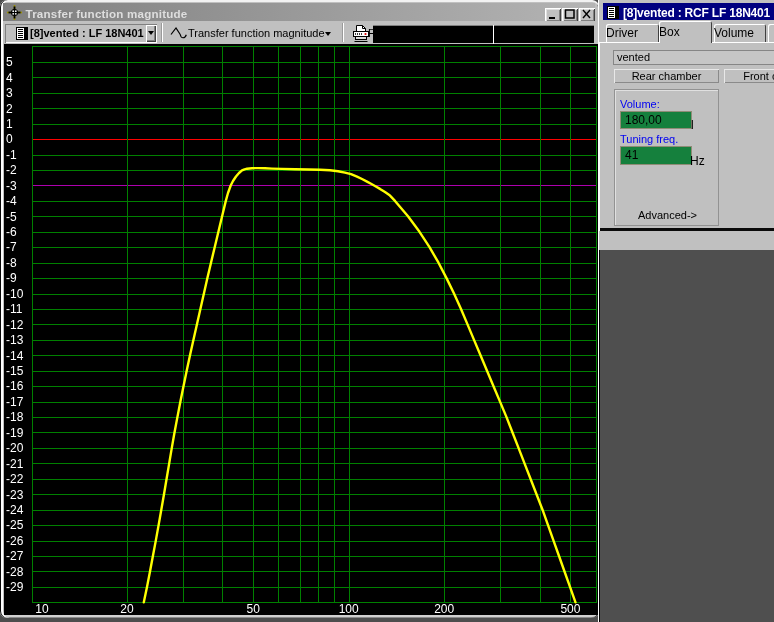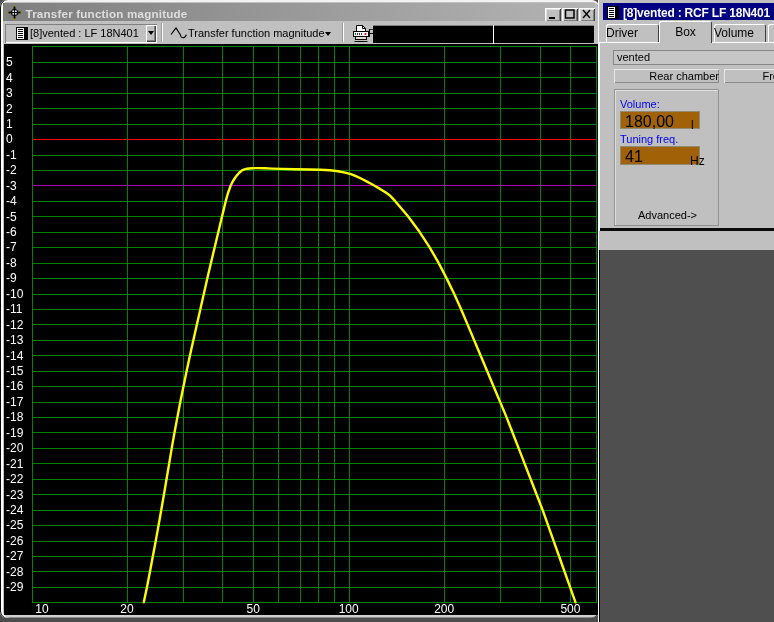--- a/index.html
+++ b/index.html
@@ -8,47 +8,47 @@
 .abs{position:absolute}
 #win{left:0;top:0;width:599px;height:618px;background:#c0c0c0;
      box-shadow:inset 1px 0 0 #0a0a0a, inset 3px 0 0 #ffffff, inset 0 2px 0 #f2f2f2, inset -1px 0 0 #2a2a2a, inset 0 -1px 0 #8a8a8a, inset 0 -4px 0 #d0d0d0;border-radius:7px;}
 #titlebar{left:3px;top:3px;width:592px;height:18px;background:linear-gradient(90deg,#7f7f7f,#b4b4b4);}
 #titletext{left:22.5px;top:3.5px;font-size:11.6px;font-weight:bold;color:#dedede;letter-spacing:0.2px;white-space:nowrap}
 .wbtn{top:5px;width:16px;height:14px;background:#c0c0c0;
       box-shadow:inset 1px 1px 0 #ffffff, inset -1px -1px 0 #404040, inset 2px 2px 0 #dfdfdf, inset -2px -2px 0 #808080;
       font-size:10px;text-align:center;line-height:12px;color:#000}
 #toolbar{left:3px;top:21px;width:593px;height:23px;background:#c0c0c0}
 #combo1{left:2px;top:3px;width:152px;height:19px;background:#c0c0c0;
-        box-shadow:inset 1px 1px 0 #808080, inset -1px -1px 0 #ffffff;}
+        box-shadow:inset 1px 1px 0 #808080, inset -1px -1px 0 #ffffff;font-weight:bold;}
 #combo1 .txt{left:25px;top:3px;font-size:11px;color:#000;white-space:nowrap}
 #drop1{left:141px;top:1px;width:10px;height:17px;background:#c0c0c0;
        box-shadow:inset 1px 1px 0 #ffffff, inset -1px -1px 0 #404040, inset -2px -2px 0 #808080;}
 .darr{width:0;height:0;border-left:3.5px solid transparent;border-right:3.5px solid transparent;border-top:4px solid #000;position:absolute}
 .sep{top:2px;width:1px;height:19px;background:#9a9a9a;border-right:1px solid #fff}
 #combo2txt{left:185px;top:6px;font-size:11px;color:#000;white-space:nowrap}
 #blackbox{left:370px;top:4px;width:221px;height:18px;background:#000;box-shadow:inset 0 1px 0 #808080}
 #bbdiv{left:120px;top:0;width:1px;height:19px;background:#fff}
 #flet{left:365px;top:6px;font-size:11px;color:#000}
 #panel{left:598px;top:0;width:176px;height:622px;background:#c0c0c0;box-shadow:inset 1px 0 0 #ffffff}
 #ptitle{left:5px;top:3px;width:171px;height:17px;background:#000080}
 #ptitletext{left:20px;top:2.5px;font-size:12px;font-weight:bold;color:#fff;letter-spacing:-0.2px;white-space:nowrap}
 .tab{top:24px;height:19px;background:#c0c0c0;font-size:12px;color:#000;text-align:left;line-height:19px;
      box-shadow:inset 1px 1px 0 #ffffff, inset -1px 0 0 #404040;border-radius:2px 2px 0 0}
-#tabbox{top:21px;height:22px;background:#c0c0c0;font-size:12px;color:#000;text-align:center;line-height:22px;
+#tabbox{top:21px;height:22px;background:#c0c0c0;font-size:12px;color:#000;text-align:left;line-height:22px;
      box-shadow:inset 1px 1px 0 #ffffff, inset -1px 0 0 #404040;border-radius:2px 2px 0 0;z-index:3}
 #tabpanel{left:1px;top:42px;width:195px;height:189px;background:#c0c0c0;
           box-shadow:inset 1px 1px 0 #ffffff, inset 0 -3px 0 #0a0a0a}
 #vented{left:14px;top:8px;width:170px;height:13px;background:#c6c6c6;border:1px solid #868686;
         font-size:11px;color:#000;padding:0 0 0 3px;line-height:13px}
 .hbtn{top:27px;height:14px;background:#c0c0c0;
       box-shadow:inset 1px 1px 0 #e8e8e8, inset -1px -1px 0 #8a8a8a;
-      font-size:11px;color:#000;text-align:right;line-height:15px;white-space:nowrap}
+      font-size:11px;color:#000;text-align:center;line-height:15px;white-space:nowrap}
 #groupbox{left:15px;top:47px;width:103px;height:135px;border:1px solid #929292;box-shadow:inset 1px 1px 0 #e0e0e0}
 .bluelbl{font-size:11px;color:#0000f2;white-space:nowrap}
-.field{background:#a16207;border:1px solid #8f8c76;font-size:16px;color:#000;padding:1px 12px 0 4px}
+.field{background:#15803d;border:1px solid #8f8c76;font-size:12px;color:#000;padding:1px 4px 0 4px}
 #params{left:2px;top:233px;width:174px;height:17px;background:#c0c0c0;box-shadow:inset 0 1px 0 #f0f0f0, inset 0 -1px 0 #000, inset 0 -2px 0 #8a8a8a}
 #paramtext{left:62px;top:3px;font-size:9px;font-weight:bold;color:#000;transform:scaleX(0.84);transform-origin:0 0;white-space:nowrap}
 #yellow{left:158px;top:1px;width:18px;height:14px;background:#ffff00;border-left:1px solid #fff}
 #darkarea{left:1px;top:250px;width:175px;height:372px;background:#4f4f4f;box-shadow:inset 1px 0 0 #000}
 #deskbottom{left:0;top:618px;width:599px;height:4px;background:#4d4d4d}
 </style>
 </head>
 <body>
 <div id="win" class="abs">
   <div id="titlebar" class="abs">

